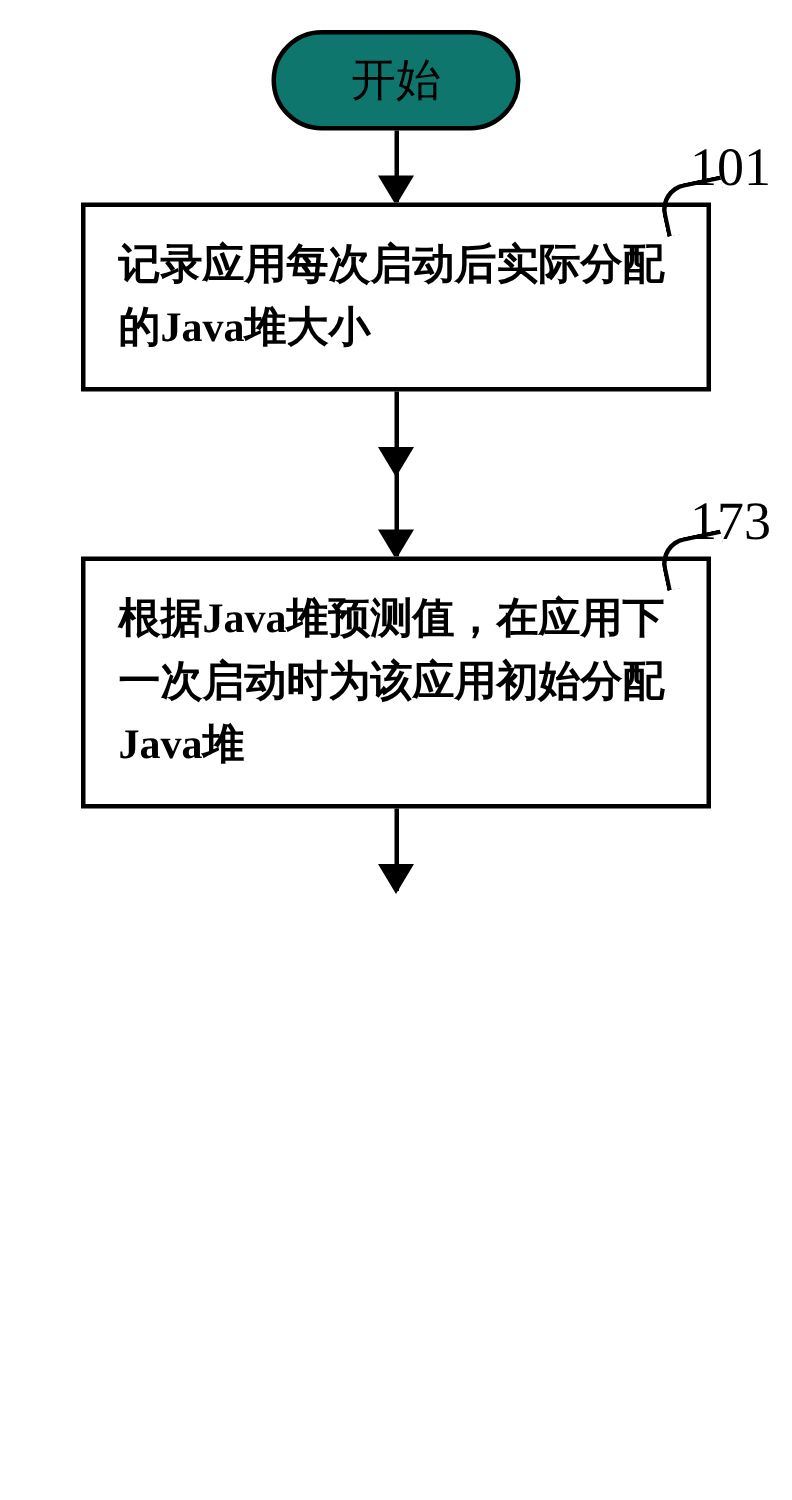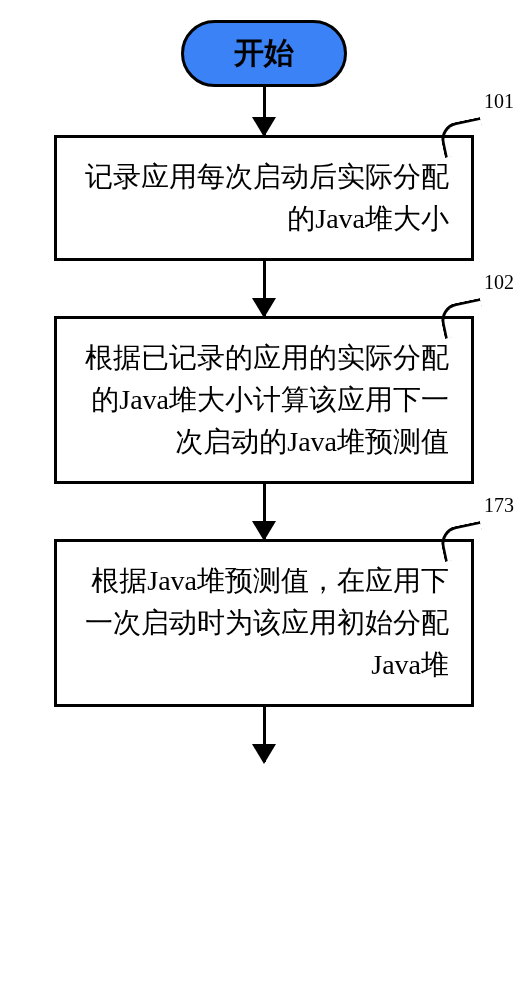--- a/index.html
+++ b/index.html
@@ -14,42 +14,42 @@
       display: flex;
       flex-direction: column;
       align-items: center;
       width: 450px;
     }
     .terminal {
       border: 3px solid black;
       border-radius: 35px;
       padding: 10px 50px;
       font-size: 30px;
-      background: #3b82f6;
-      font-weight: bold;
+      background: #0f766e;
     }
     .process-wrap {
       position: relative;
       width: 100%;
     }
     .process {
       border: 3px solid black;
       padding: 18px 22px;
       font-size: 28px;
-      text-align: right;
+      text-align: left;
       line-height: 1.5;
       background: white;
       width: 370px;
       margin: 0 auto;
+      font-weight: bold;
     }
     .label {
       position: absolute;
       top: -45px;
       right: -25px;
-      font-size: 20px;
+      font-size: 36px;
     }
     .connector-line {
       position: absolute;
       top: -14px;
       right: 5px;
       width: 40px;
       height: 30px;
       border-top: 3px solid black;
       border-left: 3px solid black;
       border-top-left-radius: 18px;
@@ -89,27 +89,20 @@
   <div class="process-wrap">
     <div class="label">101</div>
     <div class="connector-line"></div>
     <div class="process">
       <span>记录应用每次启动后实际分配的Java堆大小</span>
     </div>
   </div>
 
   <div class="arrow"></div>
 
-  <div class="process-wrap">
-    <div class="label">102</div>
-    <div class="connector-line"></div>
-    <div class="process">
-      <span>根据已记录的应用的实际分配的Java堆大小计算该应用下一次启动的Java堆预测值</span>
-    </div>
-  </div>
 
   <div class="arrow"></div>
 
   <div class="process-wrap">
     <div class="label">173</div>
     <div class="connector-line"></div>
     <div class="process">
       <span>根据Java堆预测值，在应用下一次启动时为该应用初始分配Java堆</span>
     </div>
   </div>

